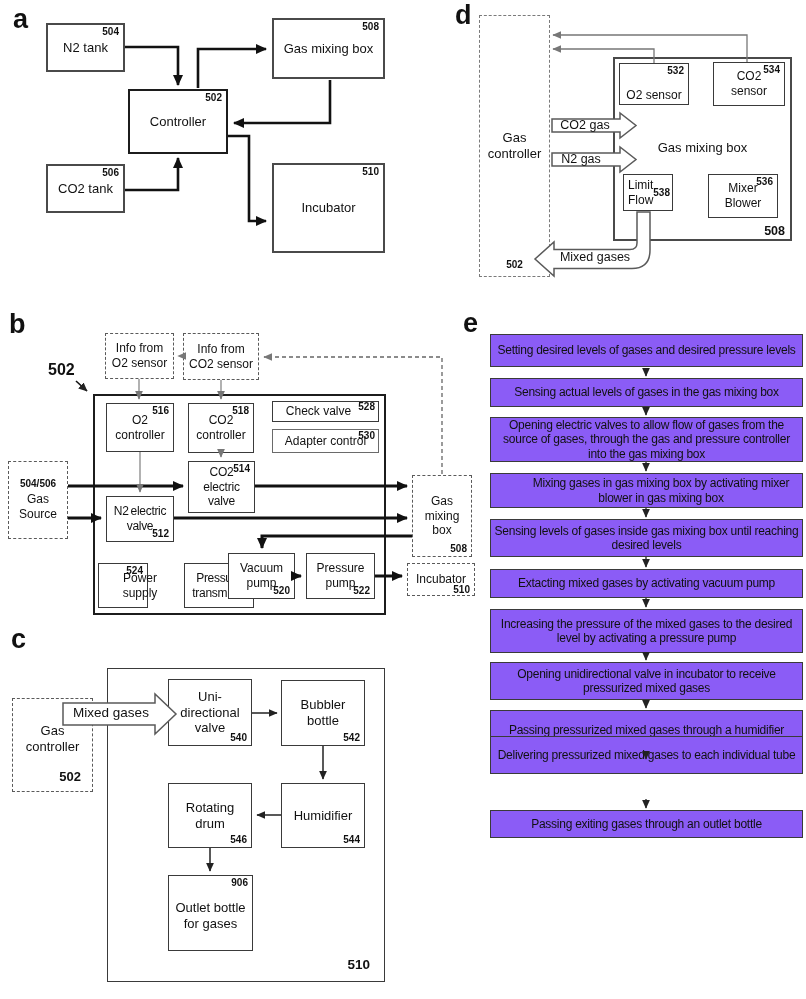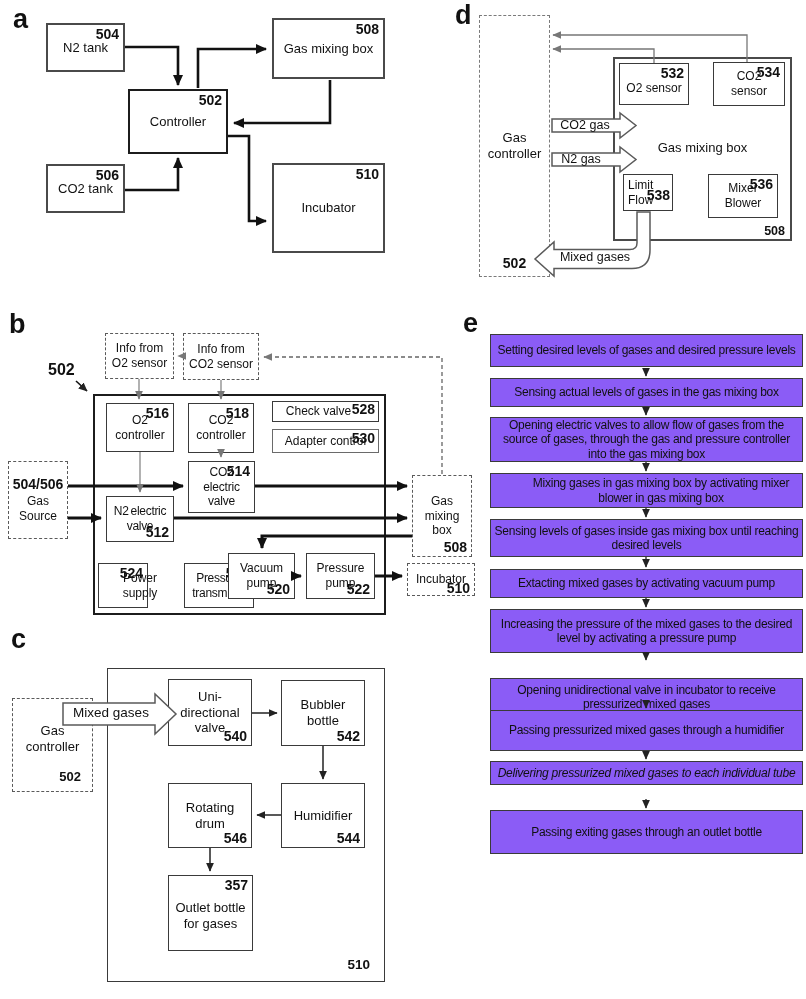--- a/index.html
+++ b/index.html
@@ -7,21 +7,21 @@
           font-family:"Liberation Sans",sans-serif;color:#111;overflow:hidden;}
   .letter{position:absolute;font-weight:bold;font-size:27px;z-index:3;line-height:1;}
   .box{position:absolute;box-sizing:border-box;border:1.6px solid #3a3a3a;background:#fff;
        display:flex;flex-direction:column;align-items:center;justify-content:center;
        text-align:center;line-height:1.22;font-size:13px;padding:1px 2px;z-index:2;}
   .box.f12{font-size:12px;}
   .box.thick{border-width:2.6px;border-color:#1c1c1c;}
   .box.b2{border-width:2px;border-color:#4a4a4a;}
   .box.dashed{border:1.7px dashed #5a5a5a;}
   .box.frame{z-index:1;}
-  .ref{position:absolute;font-weight:bold;font-size:14px;line-height:1;z-index:2;}
+  .ref{position:absolute;font-weight:bold;font-size:10px;line-height:1;z-index:2;}
   .tr{top:2px;right:4px;}
   .br{bottom:2px;right:4px;}
   .bc{bottom:6px;left:0;right:0;text-align:center;}
   .rc{top:13px;right:2px;}
   .ref.static{position:static;display:block;margin-bottom:3px;}
   .lbl{display:block;}
   .svglayer{position:absolute;left:0;top:0;z-index:5;pointer-events:none;}
   .flowtext{position:absolute;z-index:6;text-align:center;font-size:12.5px;line-height:1.1;}
   .step{position:absolute;left:490px;width:313px;box-sizing:border-box;border:1.5px solid #3a3a3a;
         background:#8b5cf6;display:flex;align-items:center;justify-content:center;text-align:center;
@@ -143,33 +143,33 @@
   </div>
   <div class="box" style="left:281px;top:783px;width:84px;height:65px;">
     <span class="ref br">544</span>
     <span class="lbl">Humidifier</span>
   </div>
   <div class="box" style="left:168px;top:783px;width:84px;height:65px;">
     <span class="ref br">546</span>
     <span class="lbl">Rotating drum</span>
   </div>
   <div class="box" style="left:168px;top:875px;width:85px;height:76px;">
-    <span class="ref tr">357</span>
+    <span class="ref tr">906</span>
     <span class="lbl" style="margin-top:6px;">Outlet bottle for gases</span>
   </div>
 
   <div class="box dashed" style="left:479px;top:15px;width:71px;height:262px;border-color:#7a7a7a;">
     <span class="ref bc">502</span>
     <span class="lbl">Gas controller</span>
   </div>
   <div class="box frame" style="left:613px;top:57px;width:179px;height:184px;border-width:2px;border-color:#4a4a4a;">
     <span class="ref" style="right:5px;bottom:2px;font-size:12.5px;">508</span>
   </div>
   <div class="freelabel" style="left:613px;top:140px;width:179px;font-size:13px;">Gas mixing box</div>
-  <div class="box f12" style="left:619px;top:63px;width:70px;height:42px;">
+  <div class="box f12" style="left:619px;top:63px;width:70px;height:42px;justify-content:flex-end;">
     <span class="ref tr">532</span>
     <span class="lbl" style="margin-top:8px;">O2 sensor</span>
   </div>
   <div class="box f12" style="left:713px;top:62px;width:72px;height:44px;">
     <span class="ref tr">534</span>
     <span class="lbl" style="width:46px;">CO2 sensor</span>
   </div>
   <div class="box f12" style="left:623px;top:174px;width:50px;height:37px;align-items:flex-start;text-align:left;padding-left:4px;">
     <span class="ref rc">538</span>
     <span class="lbl" style="width:32px;">Limit Flow</span>
@@ -179,24 +179,24 @@
     <span class="lbl" style="width:44px;">Mixer Blower</span>
   </div>
 
   <div class="step" style="top:334px;height:33px;">Setting desired levels of gases and desired pressure levels</div>
   <div class="step" style="top:378px;height:29px;">Sensing actual levels of gases in the gas mixing box</div>
   <div class="step" style="top:417px;height:45px;">Opening electric valves to allow flow of gases from the source of gases, through the gas and pressure controller into the gas mixing box</div>
   <div class="step" style="top:473px;height:35px;padding-left:32px;">Mixing gases in gas mixing box by activating mixer blower in gas mixing box</div>
   <div class="step" style="top:519px;height:38px;">Sensing levels of gases inside gas mixing box until reaching desired levels</div>
   <div class="step" style="top:569px;height:29px;">Extacting mixed gases by activating vacuum pump</div>
   <div class="step" style="top:609px;height:44px;">Increasing the pressure of the mixed gases to the desired level by activating a pressure pump</div>
-  <div class="step" style="top:662px;height:38px;margin-top:16px;">Opening unidirectional valve in incubator to receive pressurized mixed gases</div>
+  <div class="step" style="top:662px;height:38px;">Opening unidirectional valve in incubator to receive pressurized mixed gases</div>
   <div class="step" style="top:710px;height:41px;">Passing pressurized mixed gases through a humidifier</div>
-  <div class="step" style="top:761px;height:24px;font-style:italic;">Delivering pressurized mixed gases to each individual tube</div>
-  <div class="step" style="top:810px;height:44px;">Passing exiting gases through an outlet bottle</div>
+  <div class="step" style="top:736px;height:38px;">Delivering pressurized mixed gases to each individual tube</div>
+  <div class="step" style="top:810px;height:28px;">Passing exiting gases through an outlet bottle</div>
 
   <svg class="svglayer" width="806" height="999" viewBox="0 0 806 999">
     <defs>
       <marker id="mB" markerUnits="userSpaceOnUse" markerWidth="11" markerHeight="10" refX="10" refY="5" orient="auto">
         <path d="M0 0 L11 5 L0 10 Z" fill="#111"></path>
       </marker>
       <marker id="mS" markerUnits="userSpaceOnUse" markerWidth="9" markerHeight="8" refX="8.3" refY="4" orient="auto">
         <path d="M0 0 L9 4 L0 8 Z" fill="#222"></path>
       </marker>
       <marker id="mG" markerUnits="userSpaceOnUse" markerWidth="9" markerHeight="8" refX="8.3" refY="4" orient="auto">

